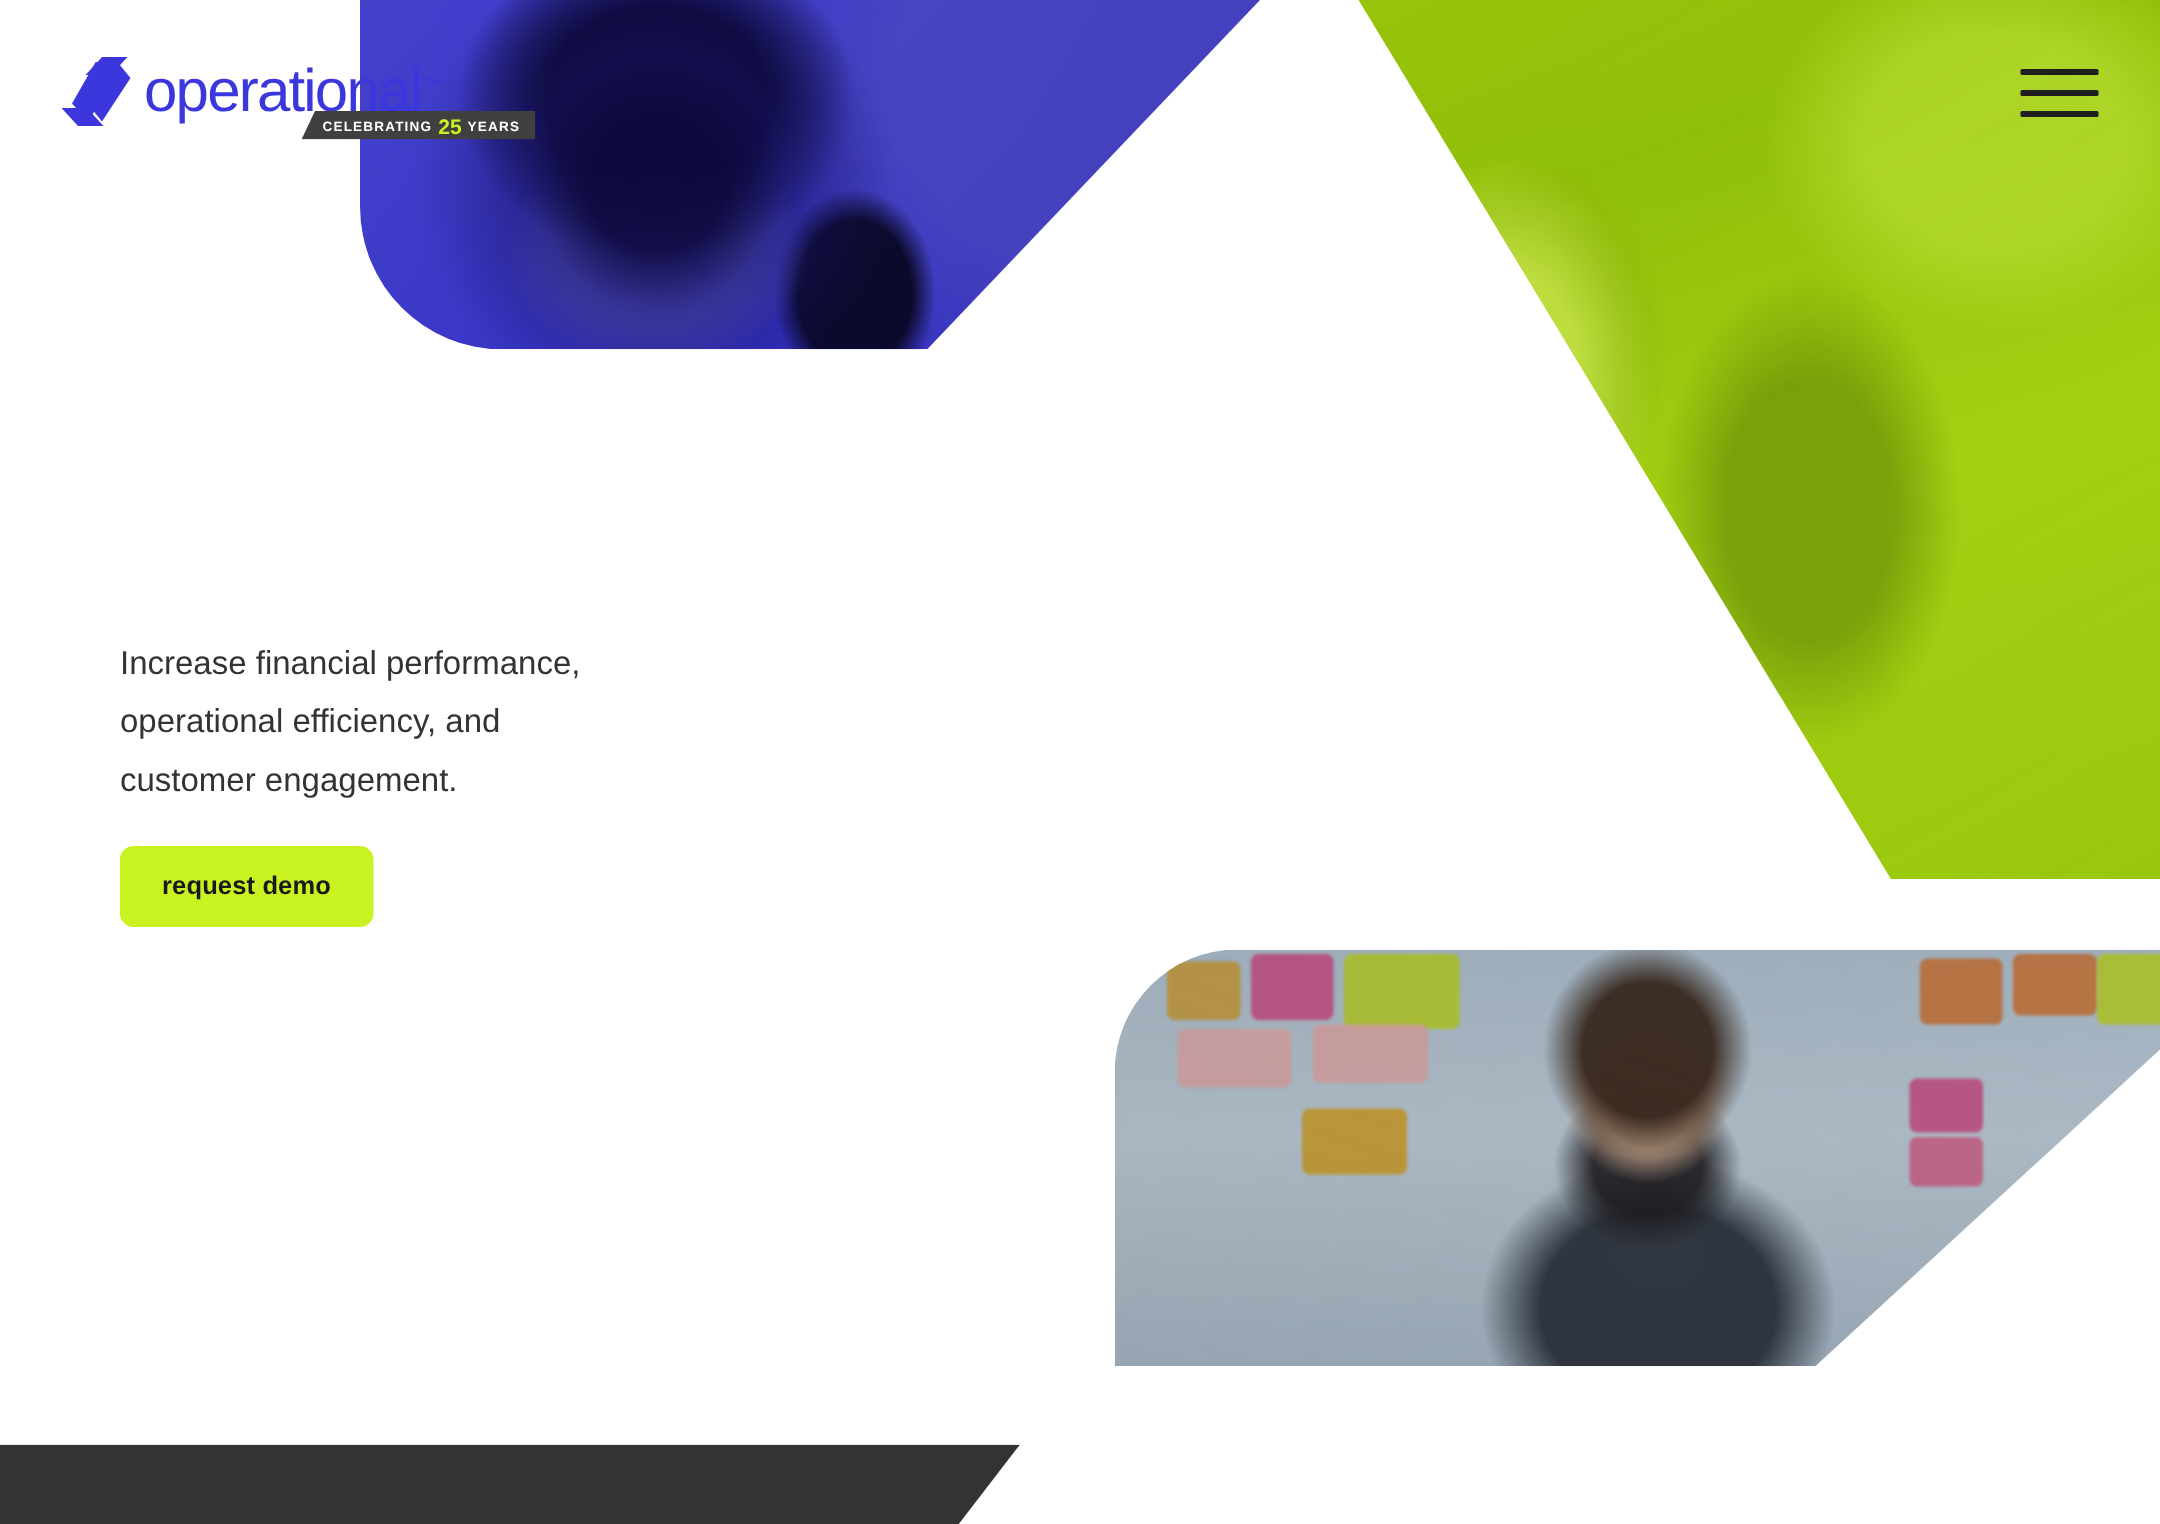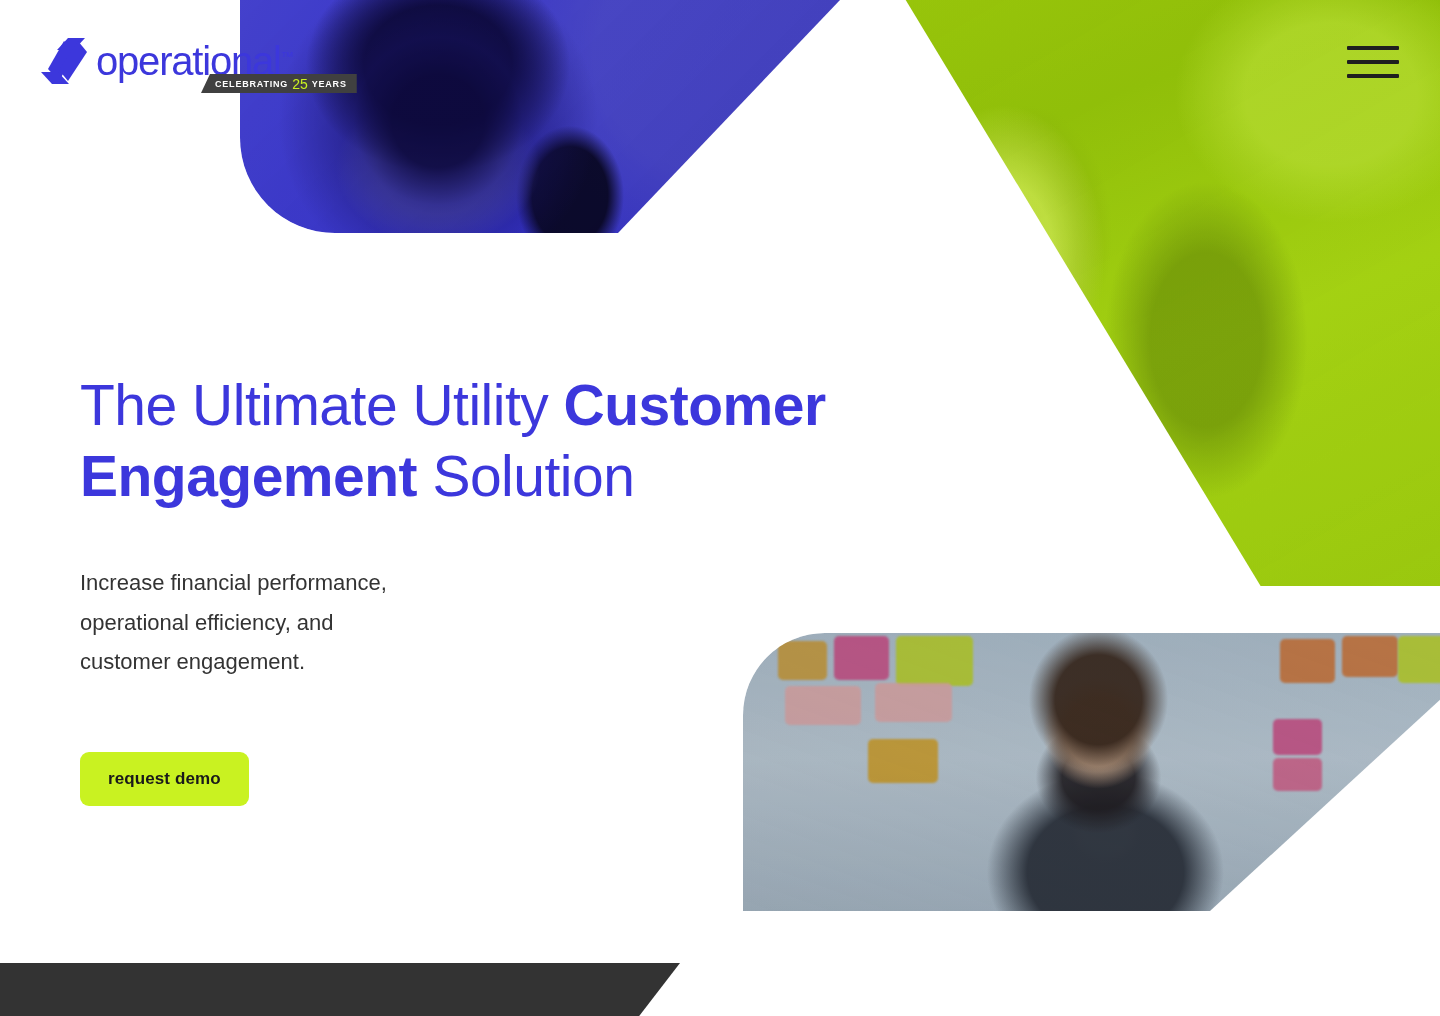--- a/index.html
+++ b/index.html
@@ -101,42 +101,42 @@
   .logo-tm{ font-size:13px; vertical-align:super; letter-spacing:0; }
   .logo-badge{
     position:absolute; left:105px; top:38px;
     background:#404040; color:#fff;
     height:19px; display:flex; align-items:center; gap:4px;
     padding:0 10px 0 14px;
     -webkit-clip-path: polygon(9px 0, 100% 0, 100% 100%, 0 100%);
             clip-path: polygon(9px 0, 100% 0, 100% 100%, 0 100%);
     font-size:9px; font-weight:700; letter-spacing:.8px;
   }
-  .logo-badge .num{ color:#c9f221; font-size:14px; font-weight:400; letter-spacing:0; }
+  .logo-badge .num{ color:#c9f221; font-size:14px; font-weight:700; letter-spacing:0; }
 
   .hamburger{
     position:absolute; right:41px; top:42px;
     width:52px; height:40px; display:flex; flex-direction:column;
     justify-content:space-between; padding:4px 0; cursor:pointer;
   }
   .hamburger span{ display:block; height:4px; width:52px; background:#1f1f1f; border-radius:1px; }
 
   
   .hero-copy{ position:absolute; left:80px; top:370px; width:820px; z-index:30; }
   .hero-title{
     font-size:57px; line-height:1.24; color:#3c37dc;
     font-weight:300; letter-spacing:-.5px;
   }
   .hero-title b{ font-weight:700; }
   .hero-sub{
     margin-top:52px; font-size:22px; line-height:1.78; color:#333333;
     max-width:350px;
   }
   .demo-btn{
-    margin-top:71px; display:inline-block; border:none; cursor:pointer;
+    margin-top:25px; display:inline-block; border:none; cursor:pointer;
     background:#c9f221; color:#1a1a1a;
     font-size:17px; font-weight:700; letter-spacing:.1px;
     padding:17px 28px; border-radius:9px;
     font-family:"Liberation Sans", sans-serif;
   }
 
   
   .bottom-band{ position:absolute; left:0; top:963px; width:1440px; height:53px; overflow:hidden; }
   .band-left{
     position:absolute; left:0; top:0; width:680px; height:53px; background:#333333;
@@ -195,21 +195,20 @@
     </div>
 
     <div class="hamburger">
       <span></span>
       <span></span>
       <span></span>
     </div>
   </div>
 
   <div class="hero-copy">
-    <h1 class="hero-title"><span>The Ultimate Utility </span><b>Customer Engagement</b><span> Solution</span></h1>
     <p class="hero-sub">Increase financial performance, operational efficiency, and customer engagement.</p>
     <button class="demo-btn">request demo</button>
   </div>
 
   <div class="bottom-band">
     <div class="band-right"></div>
     <div class="band-left"></div>
   </div>
 
 </div>

